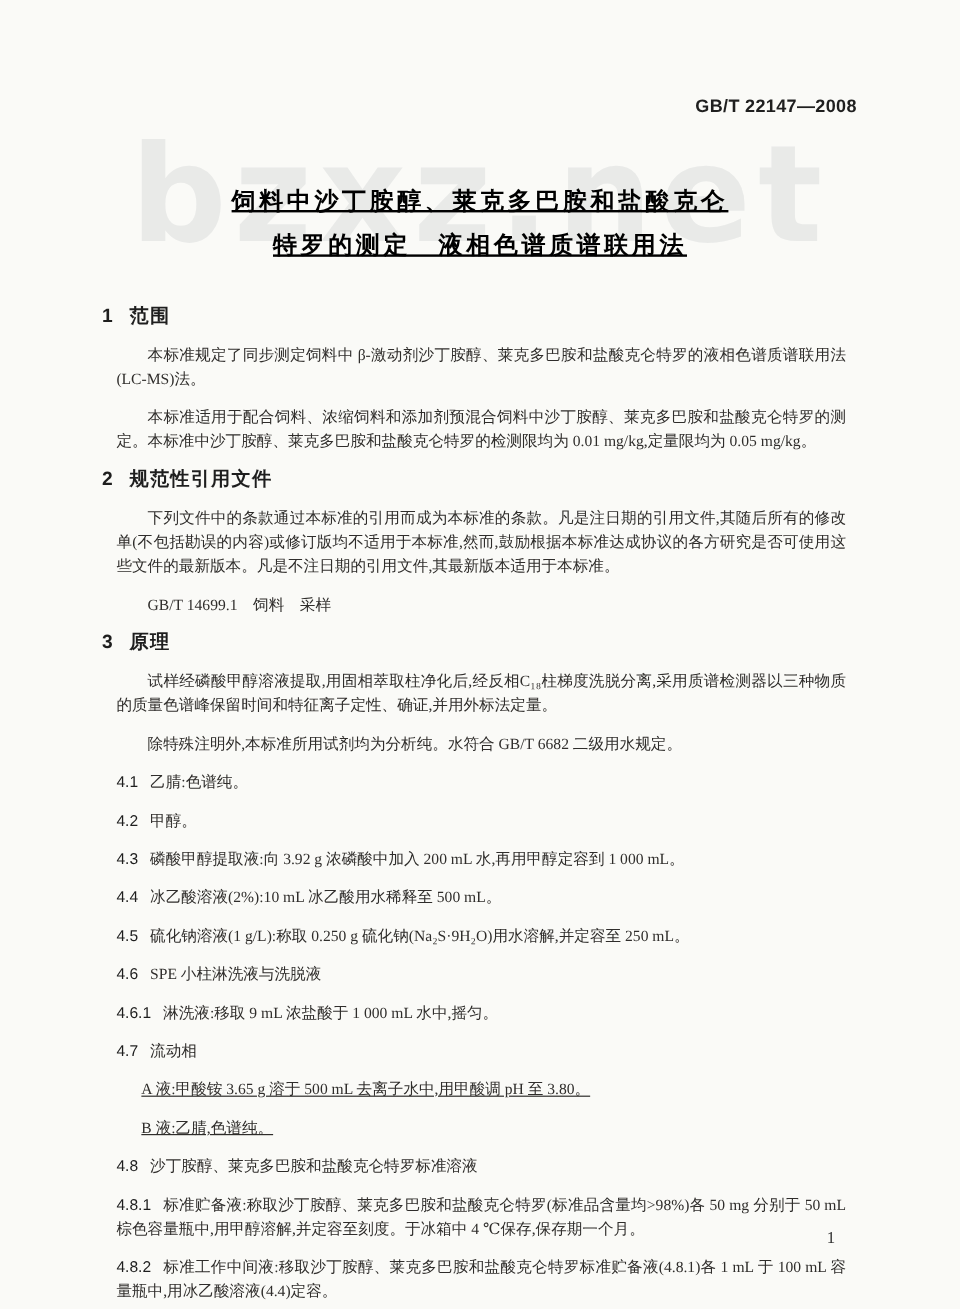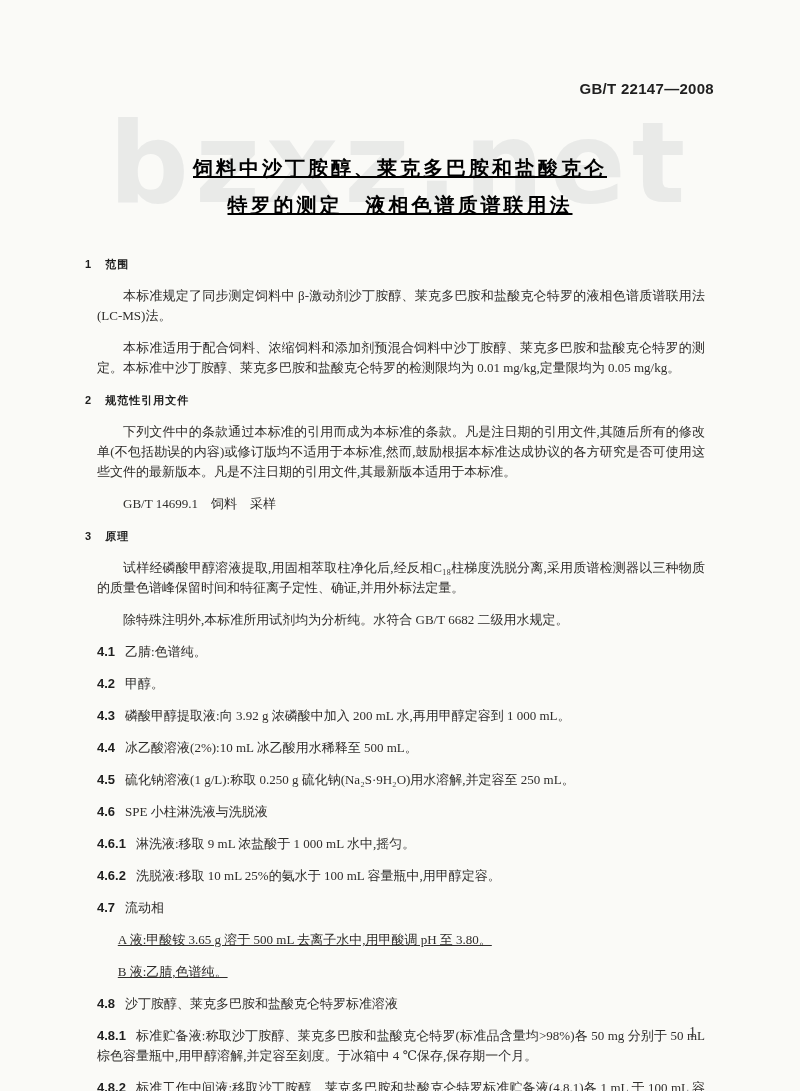--- a/index.html
+++ b/index.html
@@ -26,29 +26,29 @@
     font-family:"Liberation Sans","DejaVu Sans",sans-serif;
     font-weight:bold;font-size:20px;line-height:37px;letter-spacing:3px;color:#000000;text-decoration:underline;
   }
   .body-col{
     position:absolute;top:244px;left:85px;width:632px;
     font-size:13px;line-height:20px;text-align:justify;
   }
   .body-col p{margin:12px;}
   .heading{
     font-family:"Liberation Sans","DejaVu Sans",sans-serif;
-    font-weight:bold;font-size:11px;letter-spacing:1px;
+    font-weight:bold;font-size:16px;letter-spacing:1px;
     margin:10px 0 5px 0 !important;color:#1e1e1e;
   }
   .heading .num{margin-right:14px;letter-spacing:0;}
   .para{text-indent:2em;}
   .ref{padding-left:2em;}
   .clause .num{
     font-family:"Liberation Sans","DejaVu Sans",sans-serif;
-    font-weight:bold;margin-right:10px;color:#1e1e1e;
+    font-weight:normal;margin-right:10px;color:#1e1e1e;
   }
   .subitem{padding-left:1.6em;text-decoration:underline;}
   .page-num{
     position:absolute;right:104px;bottom:50px;
     font-size:14px;color:#333;
   }
 </style>
 </head>
 <body>
 
@@ -78,21 +78,20 @@
 
     <p class="para">除特殊注明外,本标准所用试剂均为分析纯。水符合 GB/T 6682 二级用水规定。</p>
 
     <p class="clause"><span class="num">4.1</span><span>乙腈:色谱纯。</span></p>
     <p class="clause"><span class="num">4.2</span><span>甲醇。</span></p>
     <p class="clause"><span class="num">4.3</span><span>磷酸甲醇提取液:向 3.92 g 浓磷酸中加入 200 mL 水,再用甲醇定容到 1 000 mL。</span></p>
     <p class="clause"><span class="num">4.4</span><span>冰乙酸溶液(2%):10 mL 冰乙酸用水稀释至 500 mL。</span></p>
     <p class="clause"><span class="num">4.5</span><span>硫化钠溶液(1 g/L):称取 0.250 g 硫化钠(Na₂S·9H₂O)用水溶解,并定容至 250 mL。</span></p>
     <p class="clause"><span class="num">4.6</span><span>SPE 小柱淋洗液与洗脱液</span></p>
     <p class="clause"><span class="num">4.6.1</span><span>淋洗液:移取 9 mL 浓盐酸于 1 000 mL 水中,摇匀。</span></p>
-    <p class="clause"><span class="num">4.6.2</span><span>洗脱液:移取 10 mL 25%的氨水于 100 mL 容量瓶中,用甲醇定容。</span></p>
     <p class="clause"><span class="num">4.7</span><span>流动相</span></p>
     <p class="subitem">A 液:甲酸铵 3.65 g 溶于 500 mL 去离子水中,用甲酸调 pH 至 3.80。</p>
     <p class="subitem">B 液:乙腈,色谱纯。</p>
     <p class="clause"><span class="num">4.8</span><span>沙丁胺醇、莱克多巴胺和盐酸克仑特罗标准溶液</span></p>
     <p class="clause"><span class="num">4.8.1</span><span>标准贮备液:称取沙丁胺醇、莱克多巴胺和盐酸克仑特罗(标准品含量均&gt;98%)各 50 mg 分别于 50 mL 棕色容量瓶中,用甲醇溶解,并定容至刻度。于冰箱中 4 ℃保存,保存期一个月。</span></p>
     <p class="clause"><span class="num">4.8.2</span><span>标准工作中间液:移取沙丁胺醇、莱克多巴胺和盐酸克仑特罗标准贮备液(4.8.1)各 1 mL 于 100 mL 容量瓶中,用冰乙酸溶液(4.4)定容。</span></p>
 
   </div>
 
   <div class="page-num">1</div>

